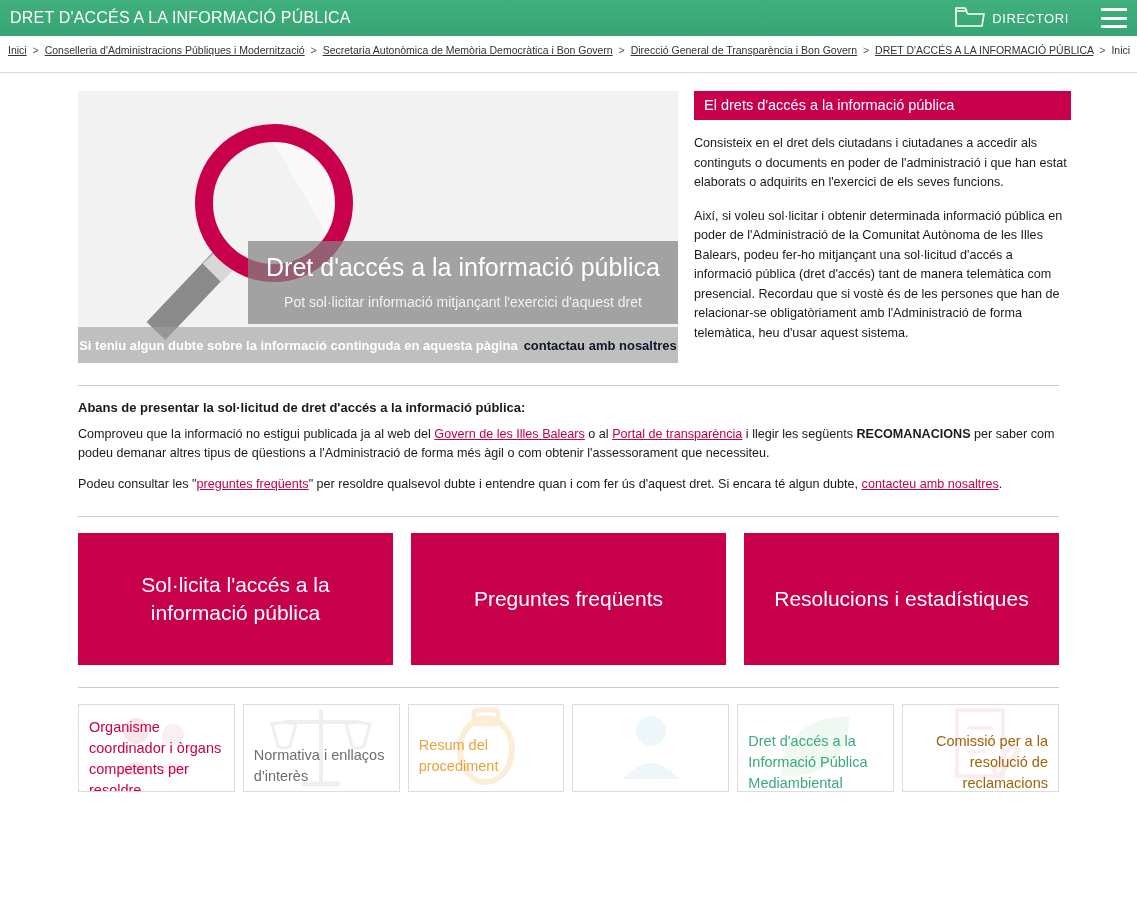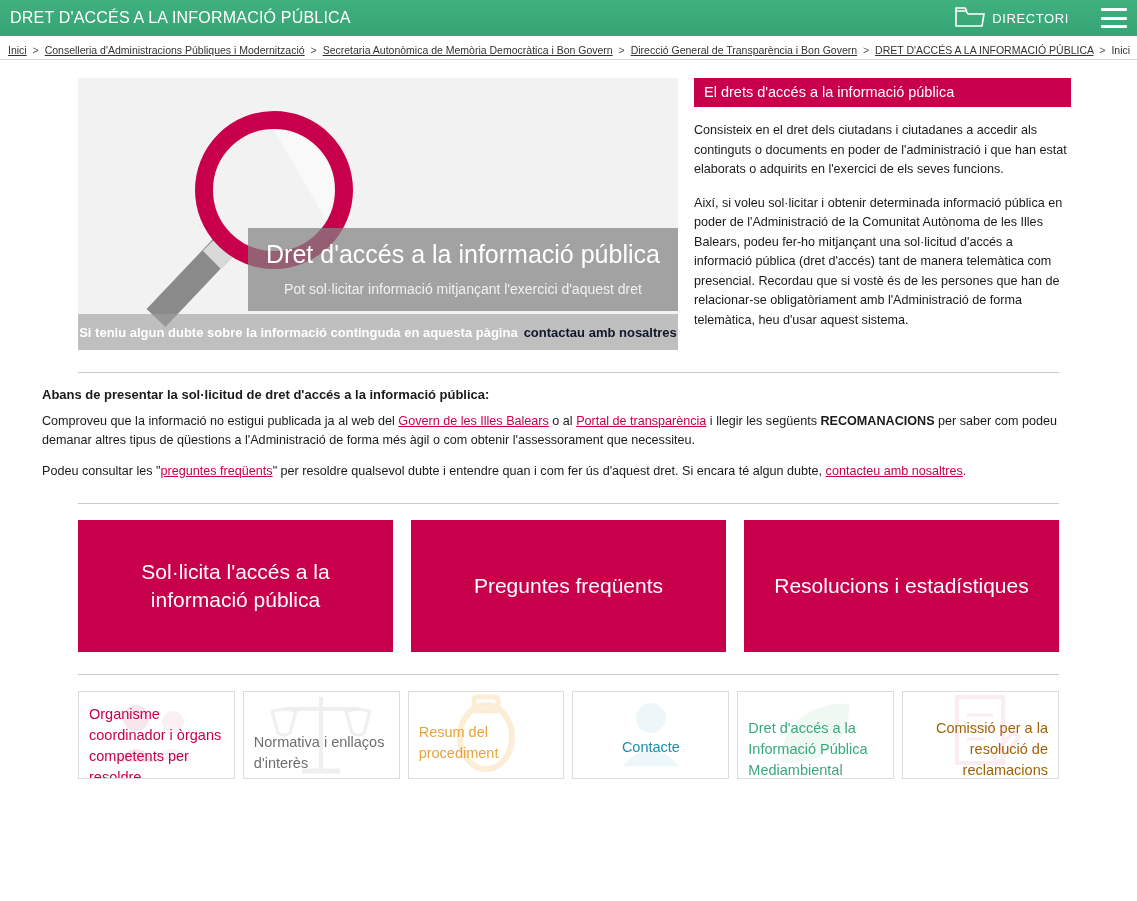--- a/index.html
+++ b/index.html
@@ -51,21 +51,21 @@
     margin-left: 8px;
   }
   .hamburger span {
     display: block; height: 3px; background: #fff; border-radius: 1px;
   }
 
   
   .breadcrumb {
     font-size: 10.5px;
     color: #444;
-    padding: 8px 8px 3px 8px;
+    padding: 8px 8px 16px 8px;
     border-bottom: 1px solid #d9d9d9;
     white-space: nowrap;
     overflow: hidden;
   }
   .breadcrumb a { color: #333; text-decoration: underline; }
   .breadcrumb .sep { margin: 0 3px; color: #555; }
   .breadcrumb .current { color: #333; }
 
   
   .hero-row {
@@ -146,21 +146,21 @@
 
   
   .divider {
     border: 0;
     border-top: 1px solid #c9c9c9;
     margin: 22px 78px 0 78px;
   }
 
   
   .intro {
-    padding: 14px 78px 0 42px;
+    padding: 14px 78px 0 78px;
   }
   .intro h3 {
     margin: 0 0 10px 0;
     font-size: 13px;
     color: #1a1a1a;
   }
   .intro p {
     margin: 0 0 12px 0;
     font-size: 12.6px;
     line-height: 1.5;
@@ -358,21 +358,20 @@
     <span class="tile-label">Resum del procediment</span>
   </div>
 
   <div class="tile t4">
     <div class="tile-art">
       <svg width="100" height="90" viewBox="0 0 100 90">
         <circle cx="50" cy="28" r="15" fill="#dff0f4"></circle>
         <path d="M22 76 q28 -32 56 0 z" fill="#dff0f4"></path>
       </svg>
     </div>
-    <span class="tile-label">Contacte</span>
   </div>
 
   <div class="tile t5">
     <div class="tile-art">
       <svg width="110" height="90" viewBox="0 0 110 90">
         <path d="M20 72 C20 30 55 12 88 14 C90 50 62 78 20 72 Z" fill="#e3f3ea"></path>
       </svg>
     </div>
     <span class="tile-label">Dret d'accés a la Informació Pública Mediambiental</span>
   </div>

